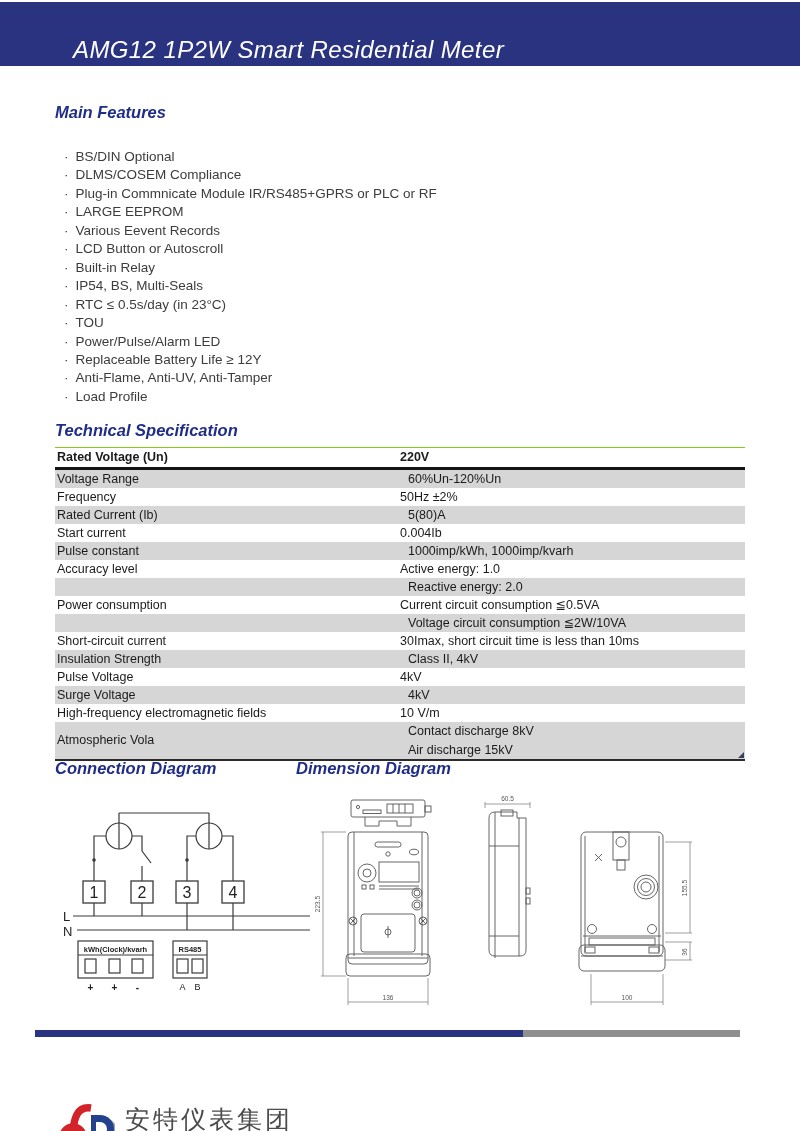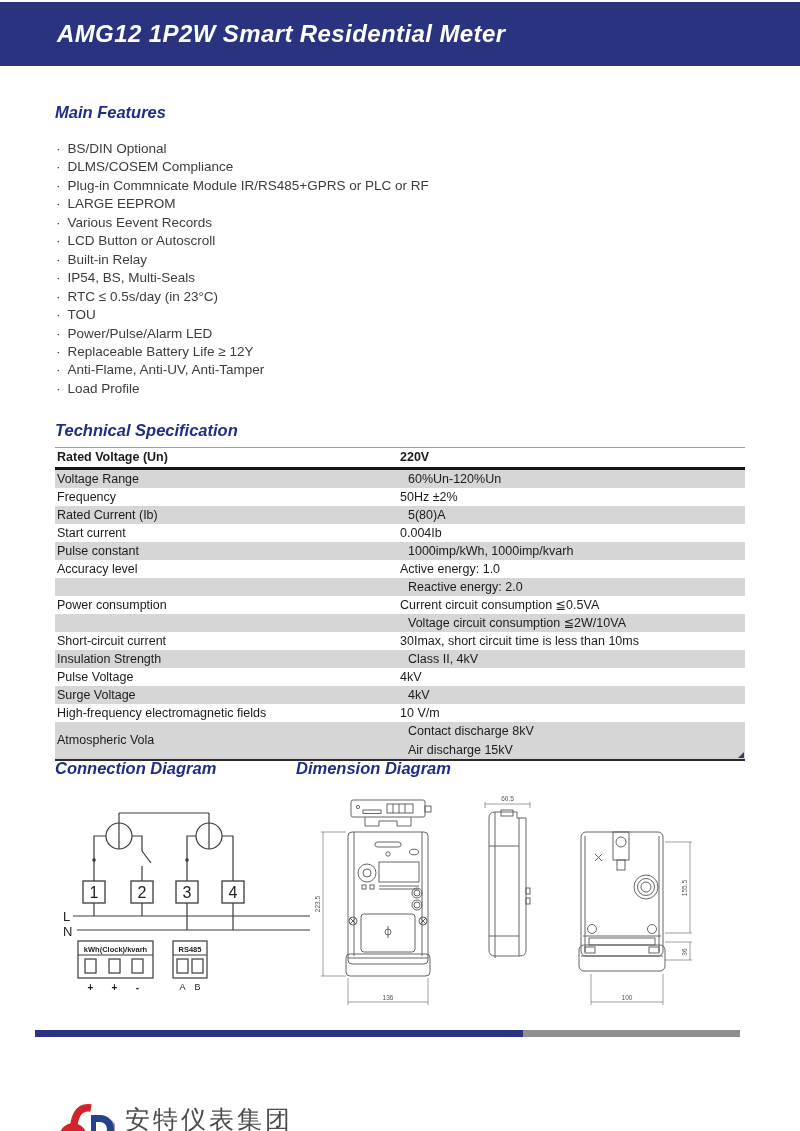--- a/index.html
+++ b/index.html
@@ -1,32 +1,32 @@
 <!DOCTYPE html>
 <html><head>
 <meta charset="utf-8">
 <style>
   html,body{margin:0;padding:0;background:#fff;}
   .page{position:relative;width:800px;height:1131px;background:#ffffff;overflow:hidden;
         font-family:"Liberation Sans","DejaVu Sans",sans-serif;color:#1c1c1c;}
 
   
   .titlebar{position:absolute;top:2px;left:0;width:800px;height:64px;background:#2a3380;}
-  .titlebar h1{margin:0;padding-left:57px;line-height:63px;font-size:24px;font-style:italic;
-               font-weight:bold;color:#ffffff;letter-spacing:.4px;}
+  .titlebar h1{margin:16px;padding-left:57px;line-height:63px;font-size:24px;font-style:italic;
+               font-weight:normal;color:#ffffff;letter-spacing:.4px;}
 
   
   .sec-h{position:absolute;margin:0;font-size:16.5px;font-style:italic;font-weight:bold;color:#1f2d86;}
   #features-h{top:103px;left:55px;}
   #specs-h{top:421px;left:55px;}
   #conn-h{top:759px;left:55px;}
   #dim-h{top:759px;left:296px;}
 
   
-  .featlist{position:absolute;top:140px;left:56px;margin:0;padding:0;list-style:none;
+  .featlist{position:absolute;top:140px;left:56px;margin:8px;padding:0;list-style:none;
             font-size:13.5px;line-height:18.45px;color:#3c3c3c;}
   .featlist .blt{margin-right:7px;}
 
   
   .specs-table{position:absolute;top:447px;left:55px;width:690px;font-size:12.5px;color:#1b1b1b;
                border-bottom:2px solid #2b2b2b;}
   .srow{display:flex;height:18px;line-height:18px;}
   .srow.head{height:19px;line-height:18px;font-weight:bold;border-top:1px solid #84cc16;
              border-bottom:3px solid #151515;box-sizing:content-box;}
   .cl{width:345px;padding-left:2px;box-sizing:border-box;}

